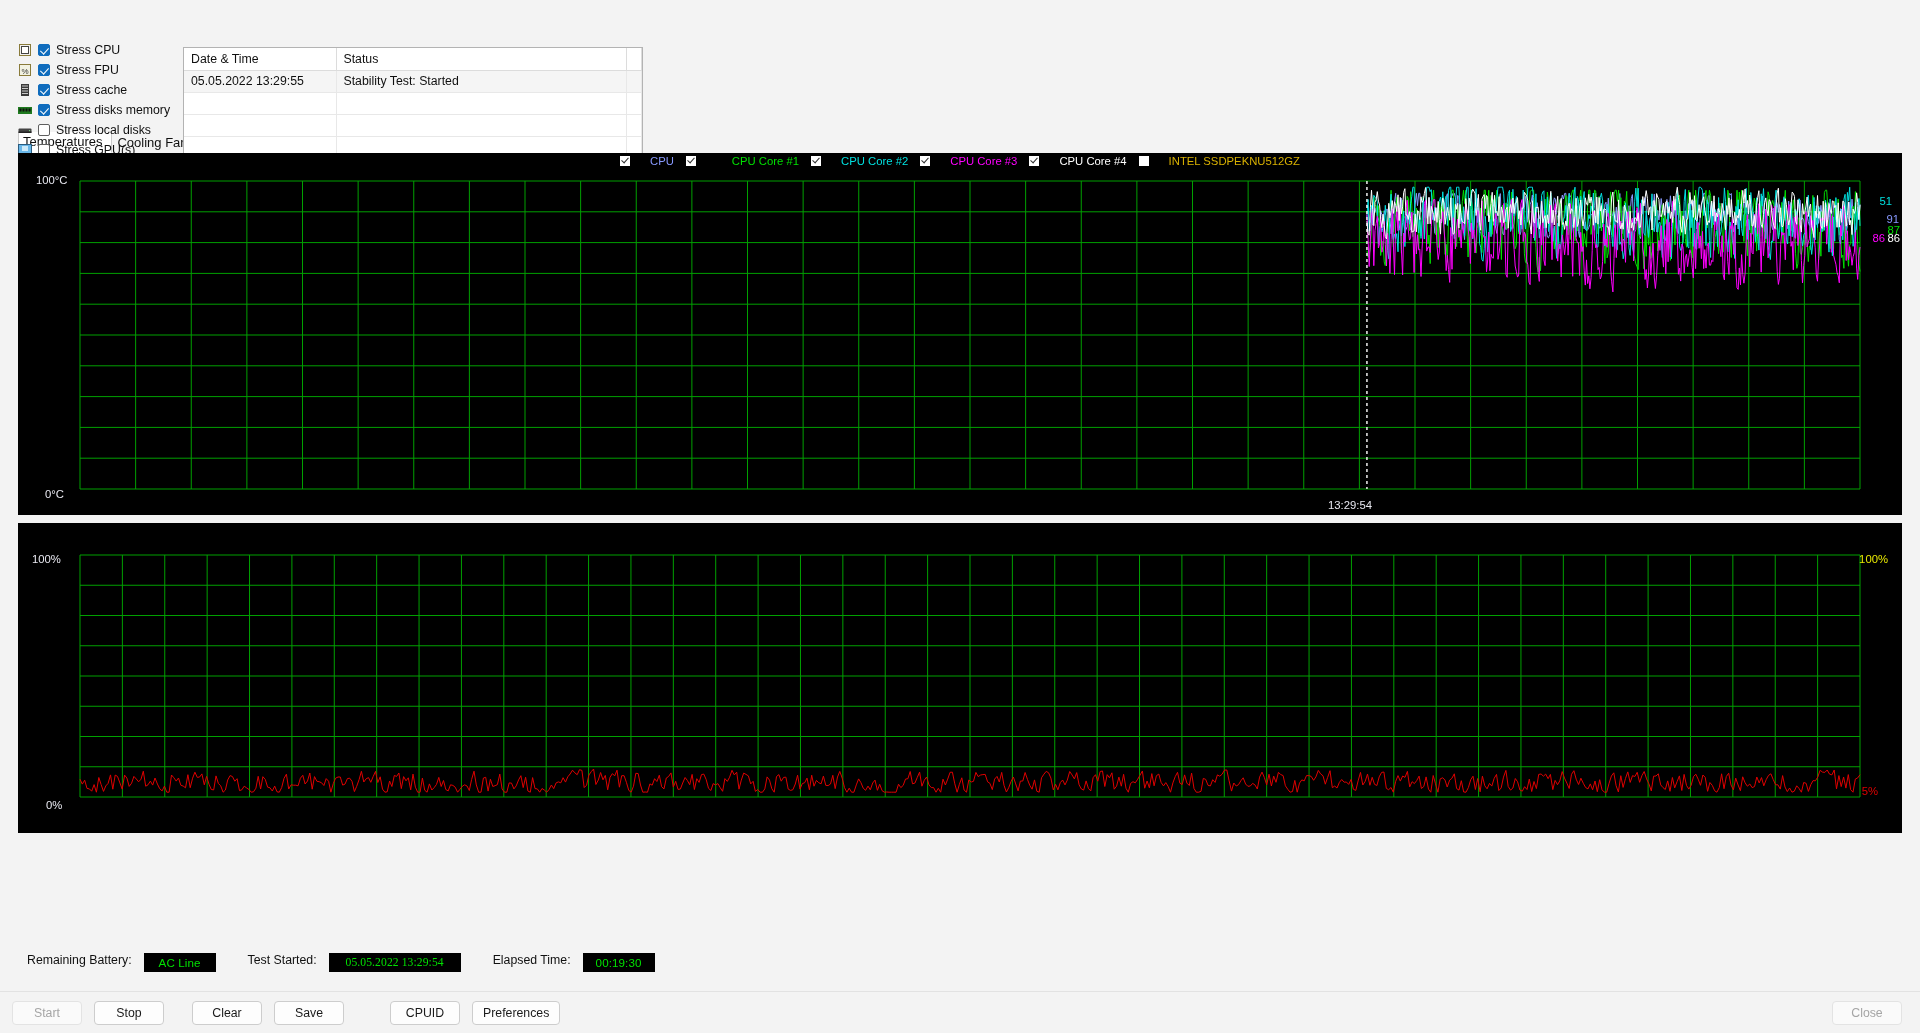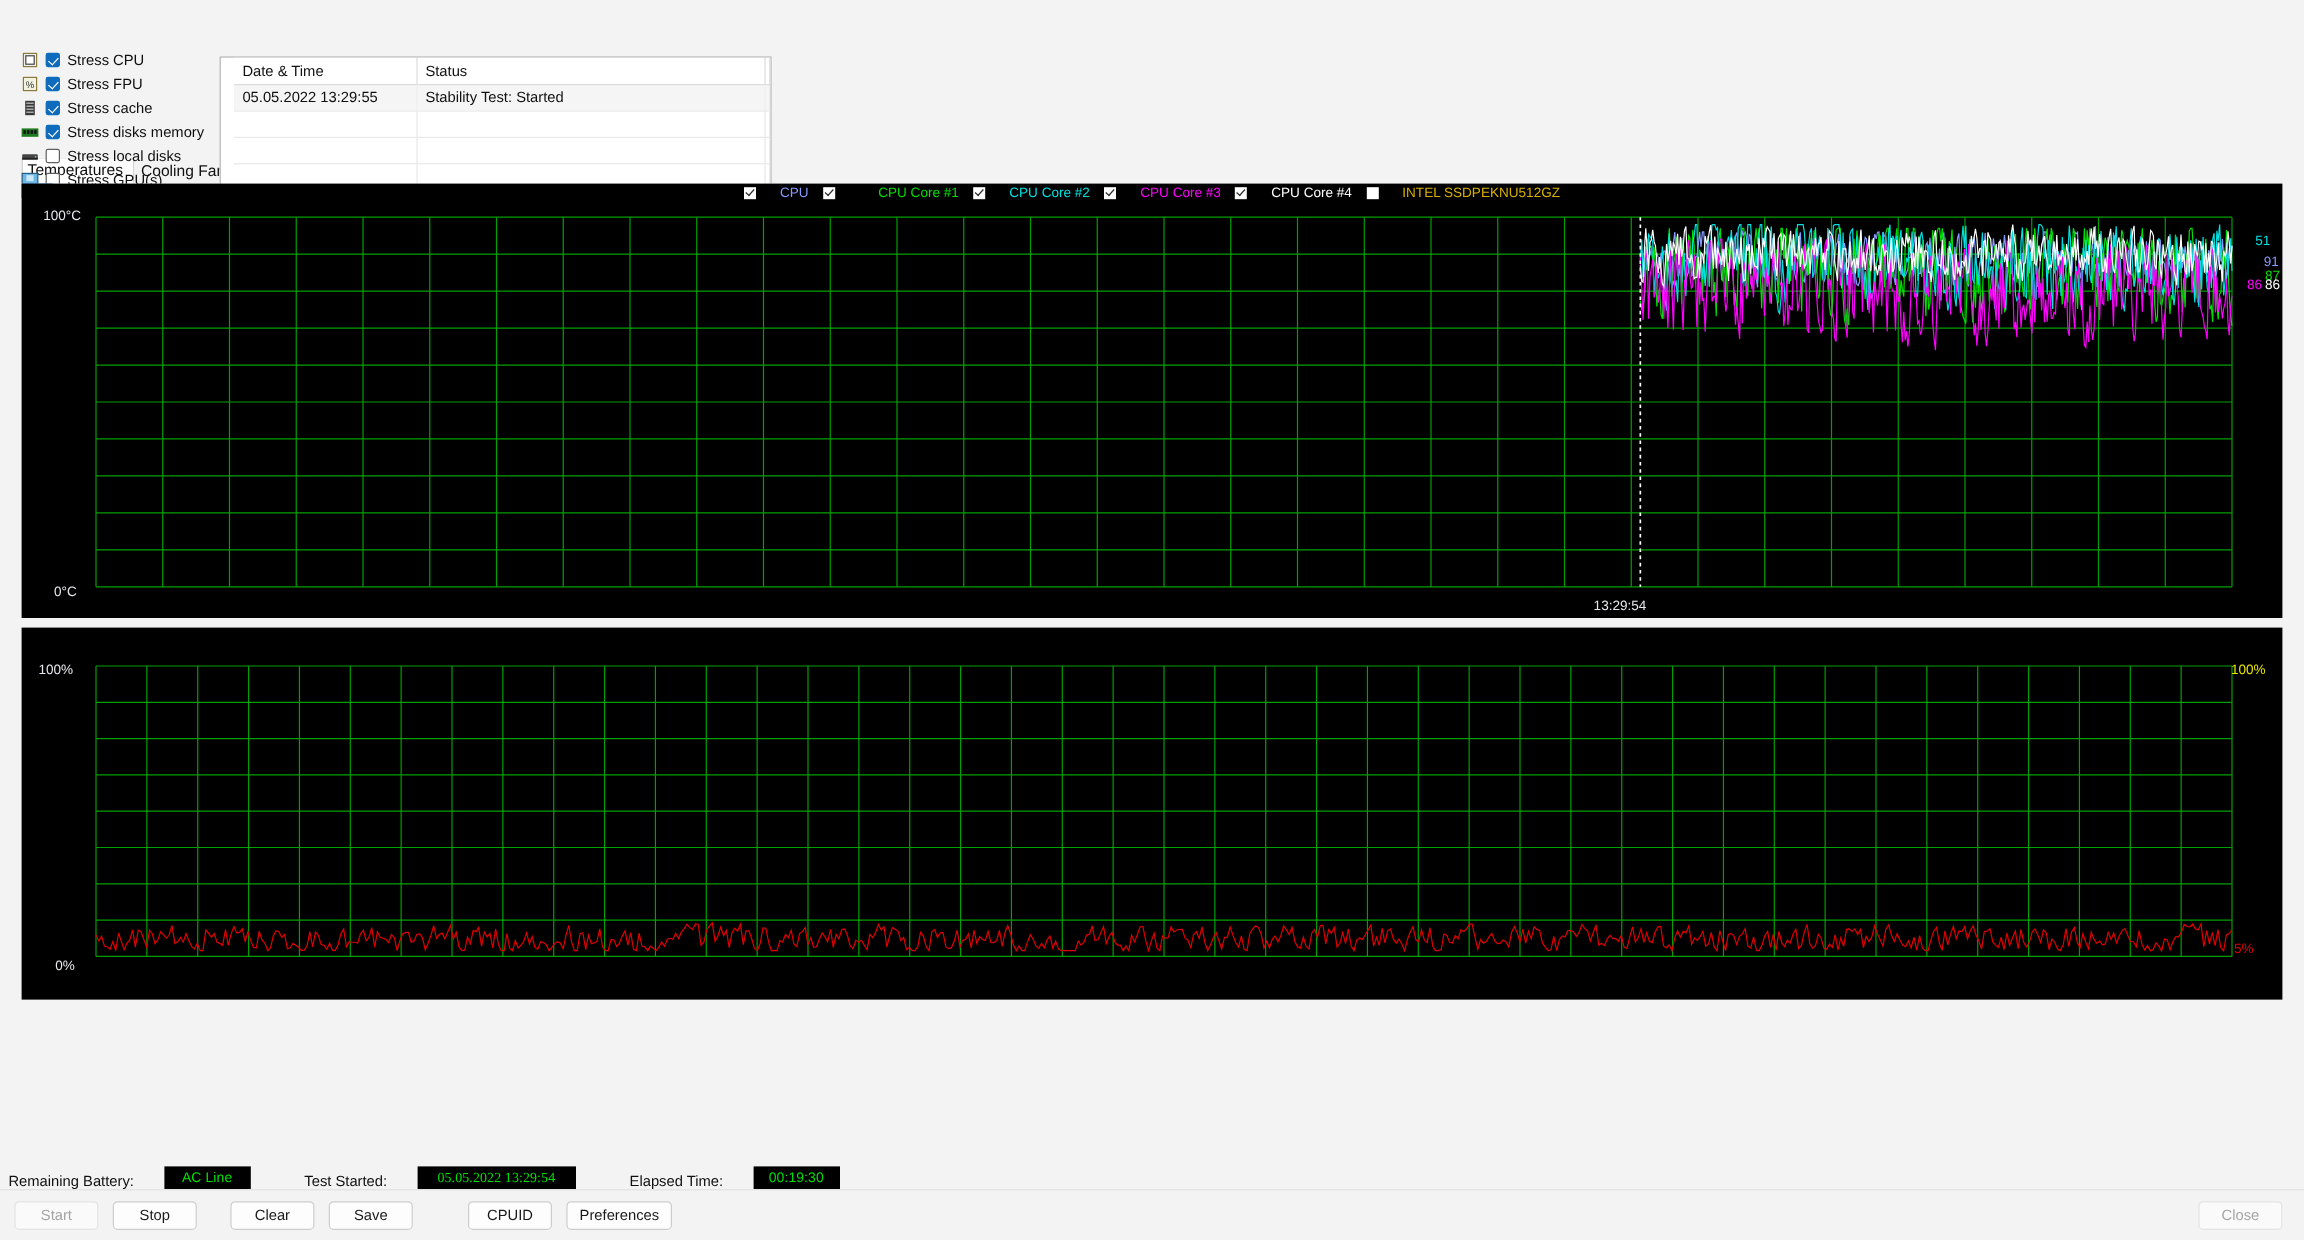--- a/index.html
+++ b/index.html
@@ -76,21 +76,20 @@
     transform: rotate(42deg);
   }
   .stressrow .lbl { font-size: 12.3px; color: #101010; white-space: nowrap; }
 
   
   .logtable {
     position: absolute; left: 183px; top: 47px;
     width: 460px; height: 116px;
     border: 1px solid #b3b3b3; background: #fff;
     overflow: hidden;
-    padding-left: 11px;
   }
   .logtable table { border-collapse: collapse; width: 100%; table-layout: fixed; }
   .logtable th {
     font-weight: normal; font-size: 12.3px; color: #101010;
     text-align: left; padding: 3px 0 3px 7px;
     border-right: 1px solid #dcdcdc; border-bottom: 1px solid #dcdcdc;
     background: #fff; height: 22px;
   }
   .logtable td {
     font-size: 12.3px; color: #101010;
@@ -164,24 +163,24 @@
   .usagetitle {
     position: absolute; left: 0; right: 0; top: 3px;
     text-align: center; font-size: 11.6px; z-index: 5;
     white-space: nowrap;
   }
 
   
   .statusrow {
     flex: 0 0 auto;
     height: 38px;
-    display: flex; align-items: flex-end;
-    padding-left: 7px;
-    background: #f3f3f3;
-    gap: 15px;
+    display: flex; align-items: flex-start;
+    padding-left: 27px;
+    background: #f3f3f3;
+    gap: 2px;
   }
   .statlabel { font-size: 12.3px; color: #101010; margin-right: 10px; }
   .statvalue {
     background: #000; color: #00e000;
     font-size: 11.6px;
     height: 19px; min-width: 72px;
     display: flex; align-items: center; justify-content: center;
     padding: 0 10px; margin-right: 30px;
     letter-spacing: 0.1px;
   }

